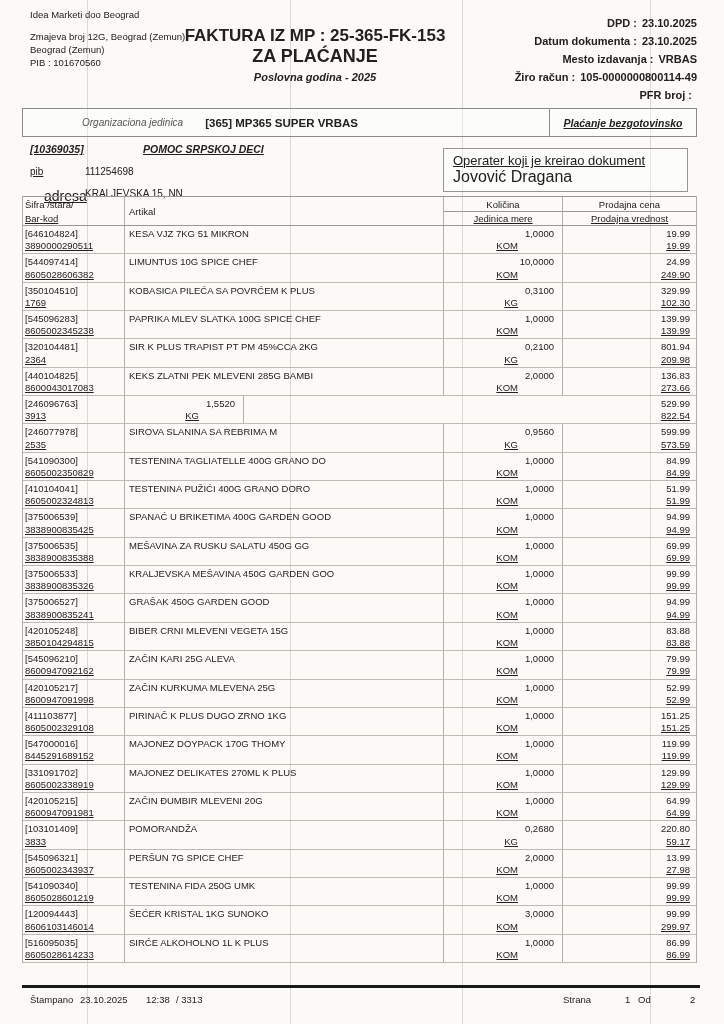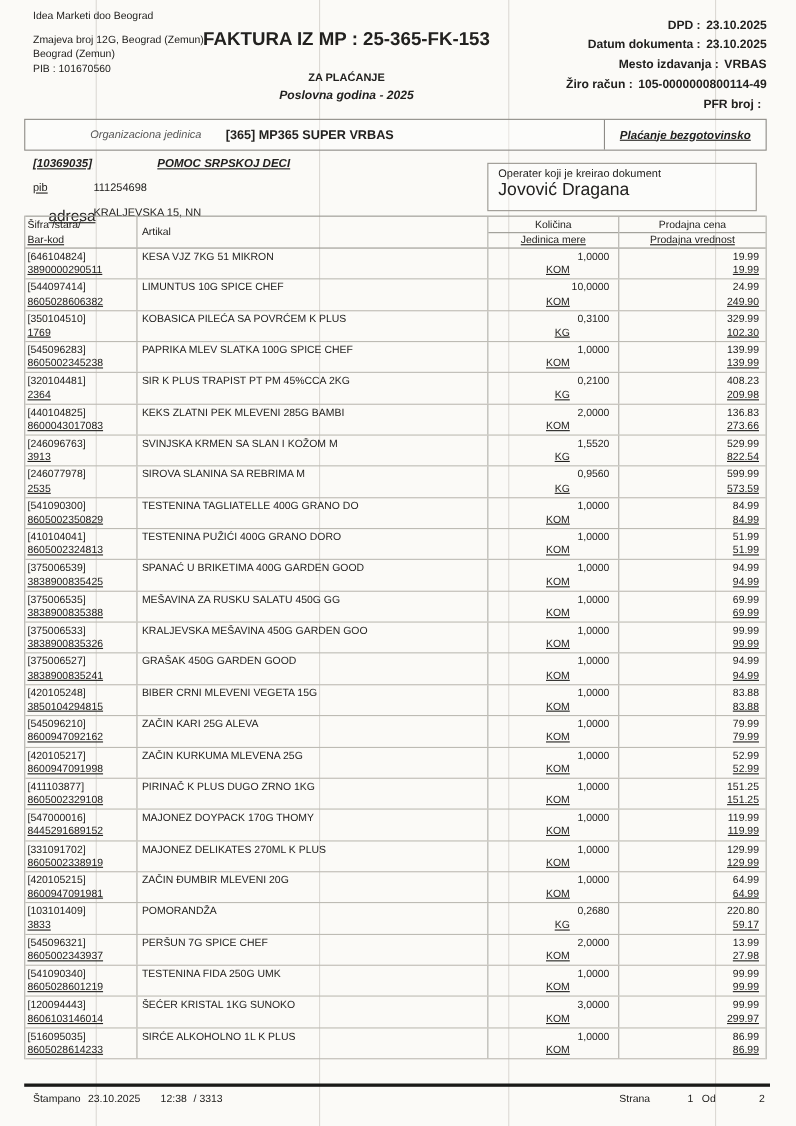--- a/index.html
+++ b/index.html
@@ -10,21 +10,21 @@
     font-family:"Liberation Sans", sans-serif;
     overflow:hidden; margin:0 auto;
   }
   .scan-line { position:absolute; top:0; bottom:0; width:1px; background:rgba(150,144,132,0.30); }
 
   
   .seller { position:absolute; left:30px; top:8px; font-size:9.5px; line-height:13px; }
   .seller .s1 { margin-bottom:9px; }
   .title-block { position:absolute; left:150px; top:26px; width:330px; text-align:center; }
   .title-1 { font-size:17px; font-weight:bold; }
-  .title-2 { font-size:10px; font-weight:bold; margin-top:20px; }
+  .title-2 { font-size:18px; font-weight:bold; margin-top:0; }
   .title-3 { font-size:11px; font-weight:bold; font-style:italic; margin-top:4px; }
   .meta { position:absolute; right:27px; top:14px; text-align:right; font-size:11px; font-weight:bold; line-height:18px; }
   .meta .row { white-space:nowrap; }
   .meta .lbl { margin-right:5px; }
 
   
   .org-row { position:absolute; left:22px; top:108px; width:675px; height:29px;
              border:1px solid #8d8b86; display:flex; align-items:center; background:rgba(255,255,255,0.35);padding-left:43px; }
   .org-left { flex:1; display:flex; align-items:center; padding-left:16px; }
   .org-label { font-size:10px; font-style:italic; color:#555; margin-right:22px; }
@@ -34,21 +34,21 @@
 
   
   .cust-code { position:absolute; left:30px; top:143px; font-size:10.5px; font-weight:bold; font-style:italic; text-decoration:underline; }
   .cust-name { position:absolute; left:143px; top:143px; font-size:10.5px; font-weight:bold; font-style:italic; text-decoration:underline; }
   .cust-pib-l { position:absolute; left:30px; top:166px; font-size:10px; text-decoration:underline; }
   .cust-pib-v { position:absolute; left:85px; top:166px; font-size:10px; }
   .cust-adr-l { position:absolute; left:44px; top:188px; font-size:14px; text-decoration:underline; }
   .cust-adr-v { position:absolute; left:85px; top:188px; font-size:10px; }
   .operator-box { position:absolute; left:443px; top:148px; width:245px; height:44px;
                   border:1px solid #999690; padding:4px 9px; background:rgba(255,255,255,0.35); }
-  .operator-box .op-l { font-size:10px; }
+  .operator-box .op-l { font-size:13px; text-decoration:underline; }
   .operator-box .op-n { font-size:16px; margin-top:0; }
 
   
   .table { position:absolute; left:22px; top:196px; width:675px;
            border-left:1px solid #b0aea8; border-right:1px solid #b0aea8; font-size:9.5px; }
   .thead { display:flex; height:30px; border-top:1px solid #9a9892; border-bottom:1px solid #9a9892; }
   .c1 { width:101px; }
   .c2 { width:319px; border-left:1px solid #b0aea8; }
   .c3 { width:119px; border-left:1px solid #b0aea8; }
   .c4 { flex:1; border-left:1px solid #b0aea8; }
@@ -228,21 +228,21 @@
         <div class="ln u">2364</div>
       </div>
       <div class="c2">
         <div class="ln pad-top">SIR K PLUS TRAPIST PT PM 45%CCA 2KG</div>
       </div>
       <div class="c3">
         <div class="ln ln1 pad-top">0,2100</div>
         <div class="ln ln2 u">KG</div>
       </div>
       <div class="c4">
-        <div class="ln ln1 pad-top">408.23</div>
+        <div class="ln ln1 pad-top">801.94</div>
         <div class="ln ln2 u">209.98</div>
       </div>
     </div>
 
     <div class="trow">
       <div class="c1">
         <div class="ln pad-top">[440104825]</div>
         <div class="ln u">8600043017083</div>
       </div>
       <div class="c2">
@@ -255,23 +255,20 @@
       <div class="c4">
         <div class="ln ln1 pad-top">136.83</div>
         <div class="ln ln2 u">273.66</div>
       </div>
     </div>
 
     <div class="trow">
       <div class="c1">
         <div class="ln pad-top">[246096763]</div>
         <div class="ln u">3913</div>
-      </div>
-      <div class="c2">
-        <div class="ln pad-top">SVINJSKA KRMEN SA SLAN I KOŽOM M</div>
       </div>
       <div class="c3">
         <div class="ln ln1 pad-top">1,5520</div>
         <div class="ln ln2 u">KG</div>
       </div>
       <div class="c4">
         <div class="ln ln1 pad-top">529.99</div>
         <div class="ln ln2 u">822.54</div>
       </div>
     </div>

